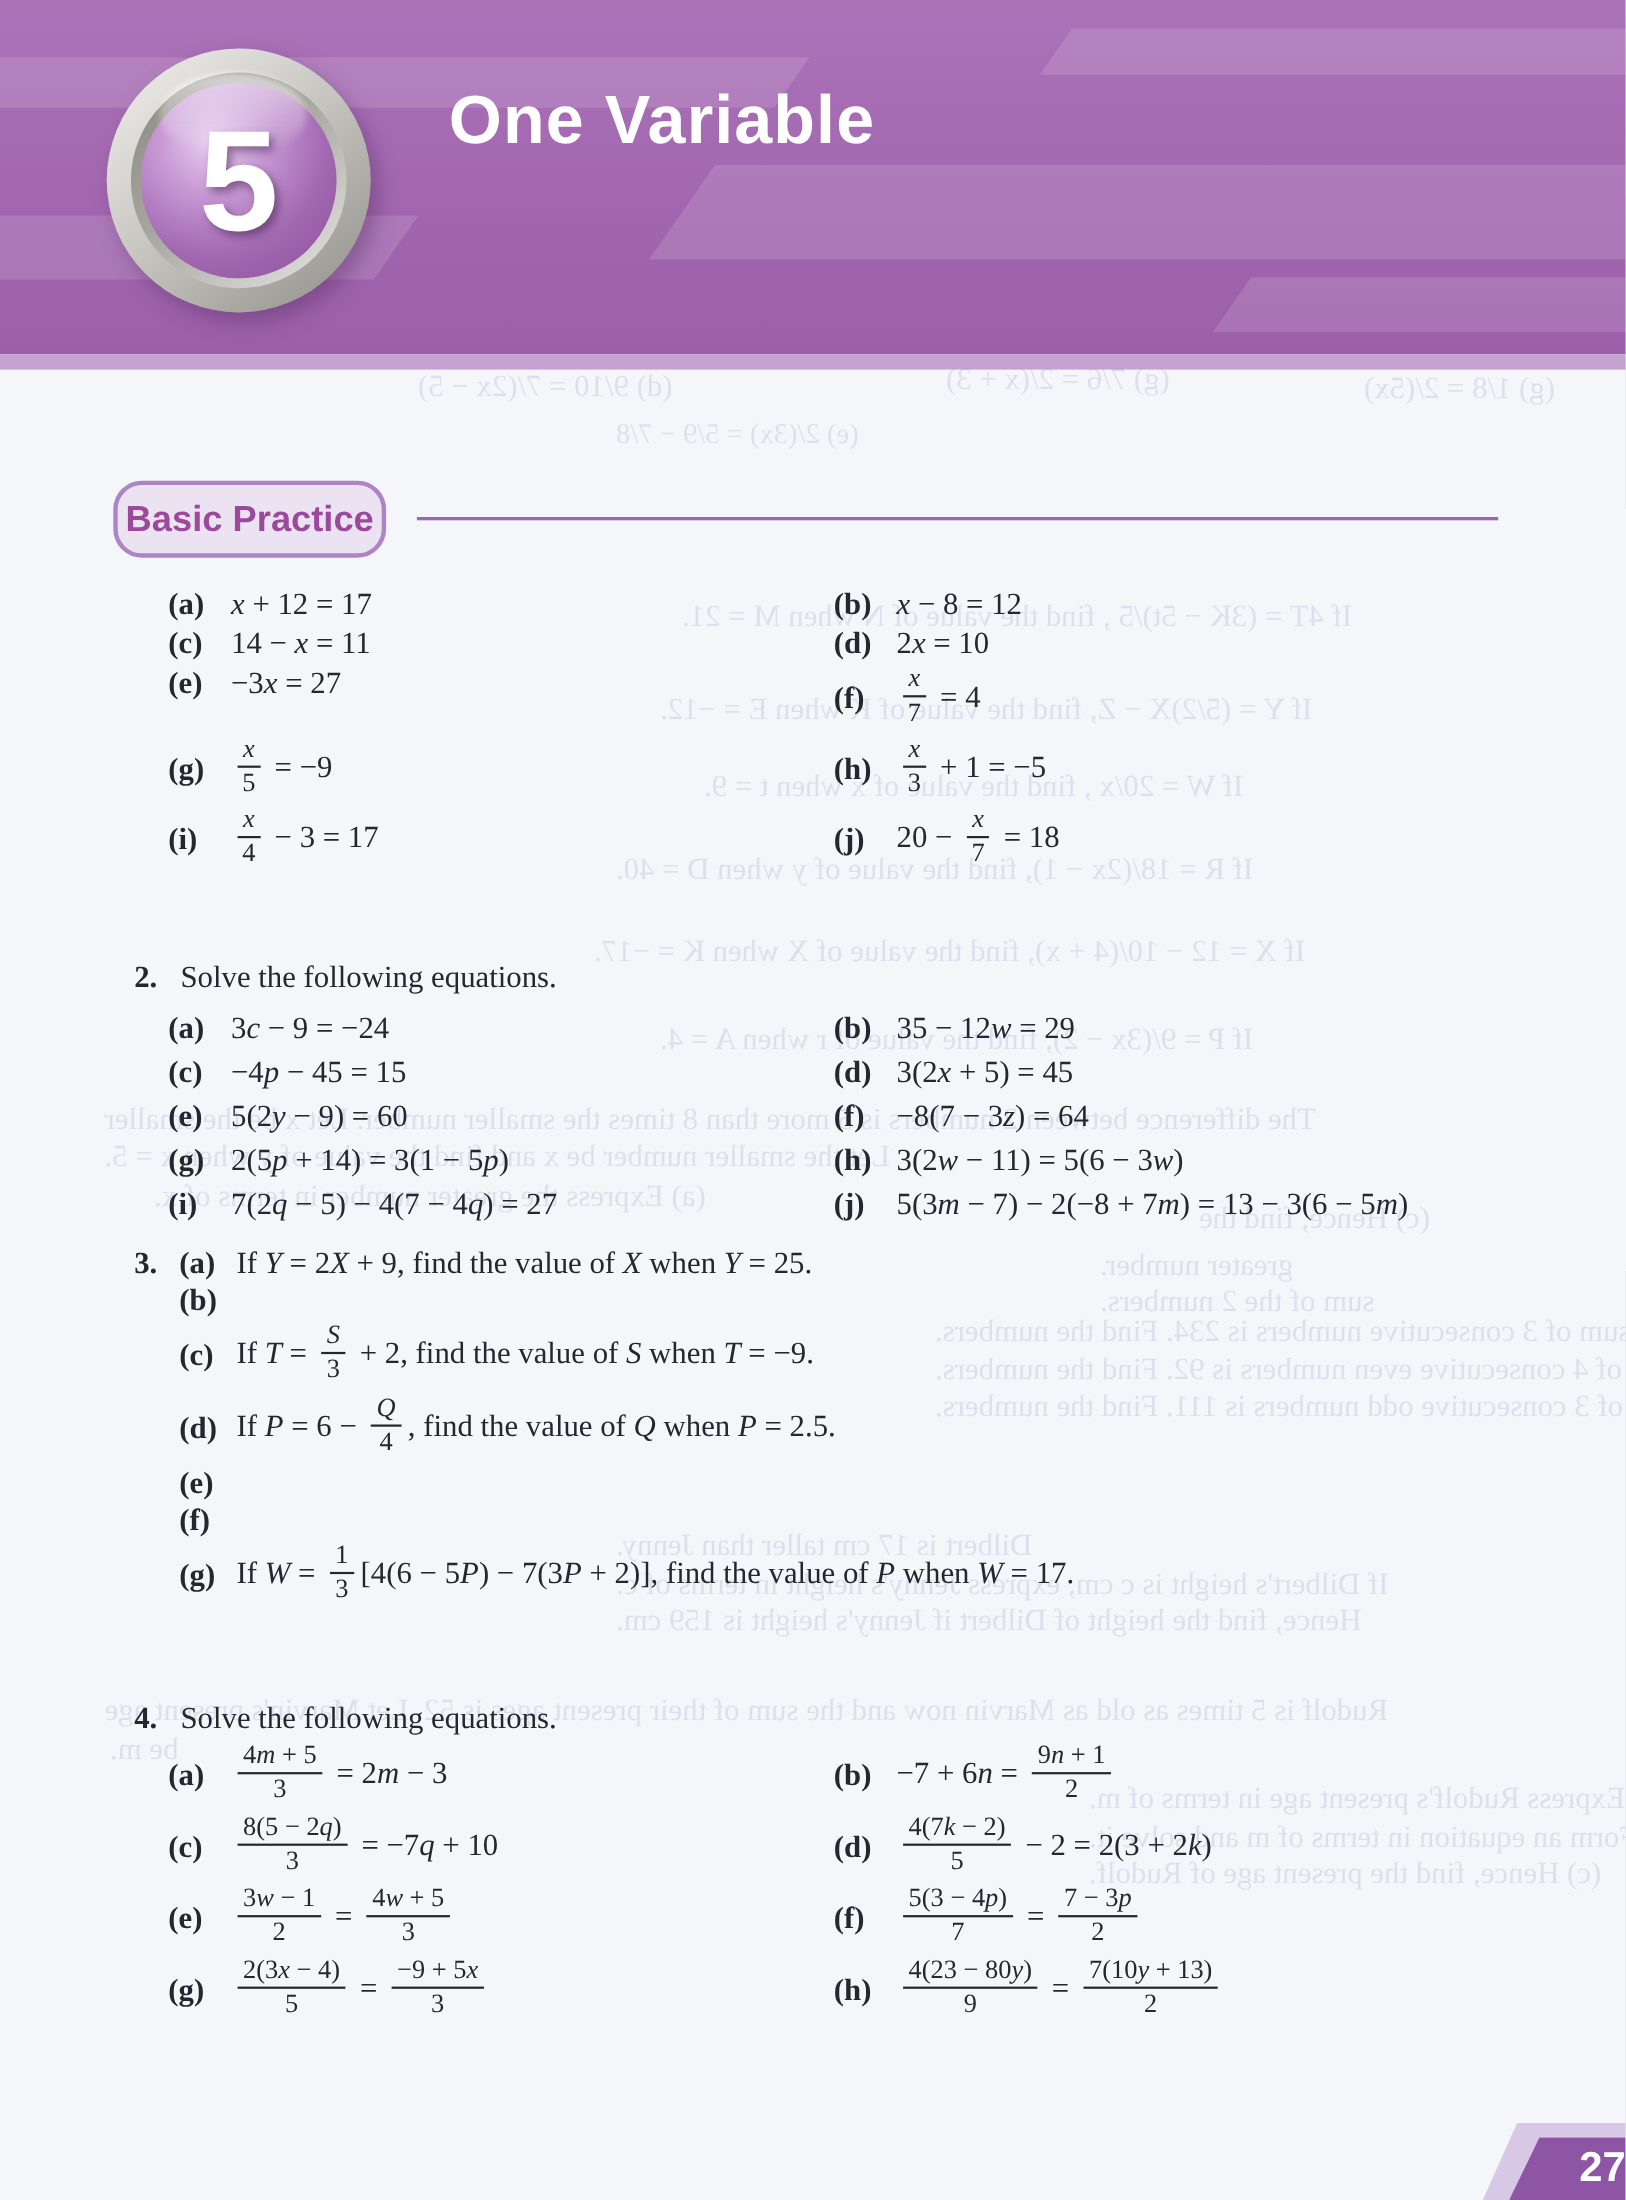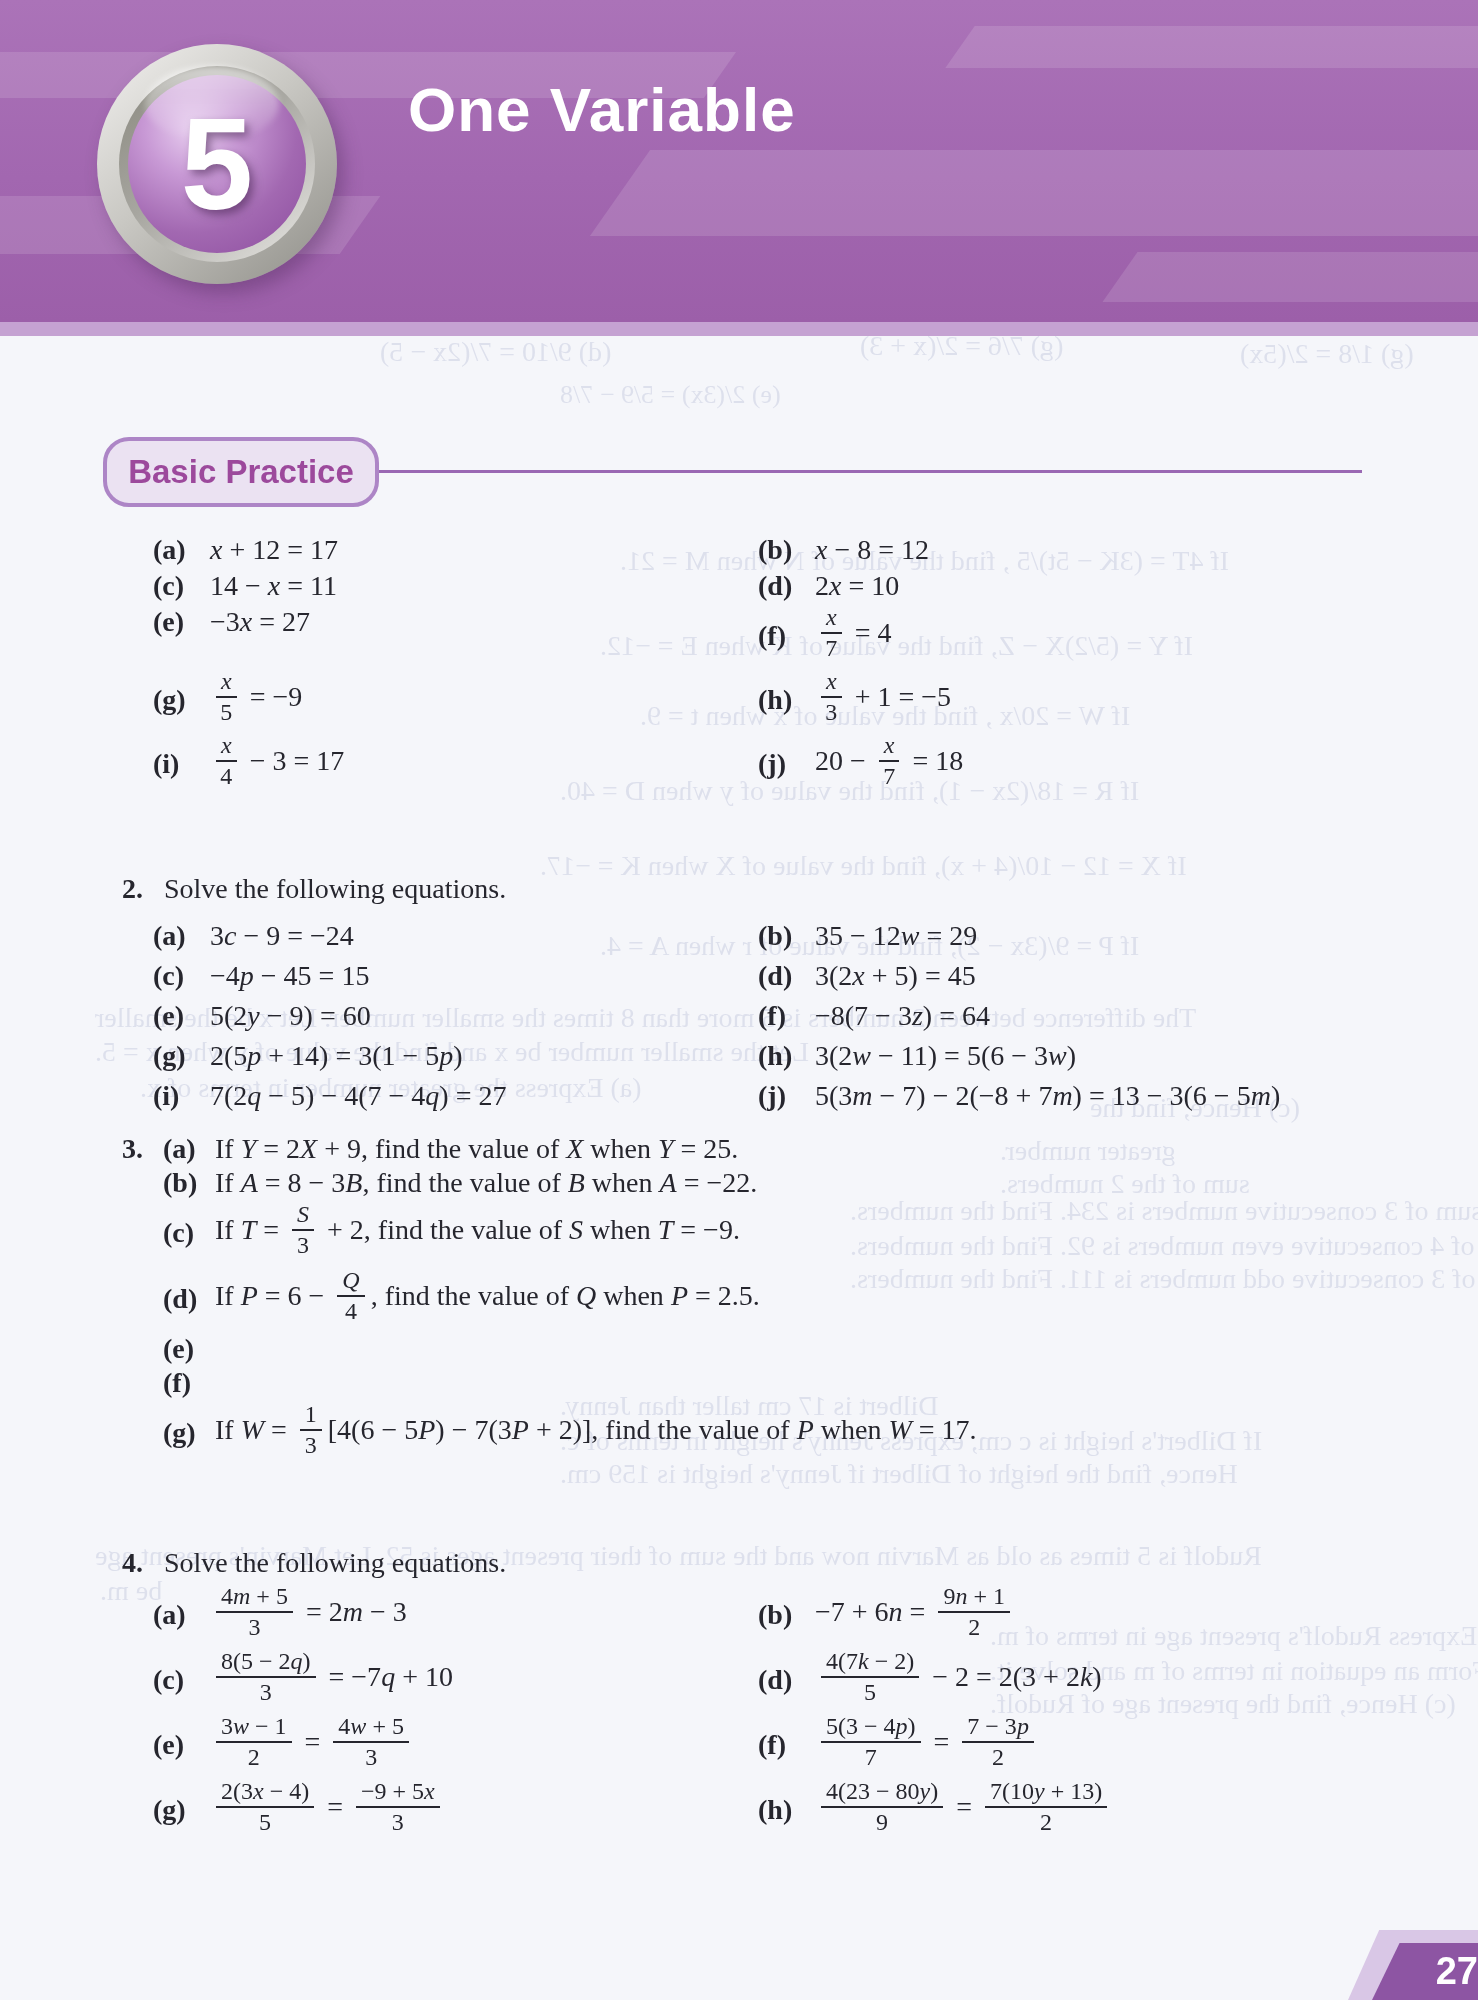--- a/index.html
+++ b/index.html
@@ -27,21 +27,21 @@
 
   .chapter-title{position:absolute;left:408px;top:72px;color:#fff;
          font-family:"Liberation Sans","DejaVu Sans",sans-serif;font-weight:700;
          font-size:62px;line-height:76px;letter-spacing:1px;}
 
   
   .bleed-line{position:absolute;color:#5a66a0;opacity:.15;transform:scaleX(-1);
          filter:blur(.6px);white-space:nowrap;pointer-events:none;}
 
   
-  .pill{position:absolute;left:103px;top:437px;width:276px;height:70px;box-sizing:border-box;
+  .pill{position:absolute;left:103px;top:437px;width:248px;height:70px;box-sizing:border-box;
         border:4px solid #ad85c6;border-radius:26px;background:#ebe2f2;
         display:flex;align-items:center;justify-content:center;}
   .pill span{font-family:"Liberation Sans","DejaVu Sans",sans-serif;font-weight:700;
         font-size:33px;color:#9c499c;}
   .rule{position:absolute;left:379px;top:470px;width:983px;height:3px;background:#9a68b3;}
 
   
   .question{position:absolute;left:122px;width:1280px;}
   .q-head{height:34px;line-height:34px;font-size:28px;}
   .q-num{font-weight:700;}
@@ -244,21 +244,20 @@
       <span class="q-num">3.</span>
       <span class="q-intro"></span>
     </div>
     <div class="q-items cols1">
         <div class="item" style="height: 34px;">
           <span class="item-label">(a)</span>
           <span class="item-math">If <i>Y</i> = 2<i>X</i> + 9, find the value of <i>X</i> when <i>Y</i> = 25.</span>
         </div>
         <div class="item" style="height: 34px;">
           <span class="item-label">(b)</span>
-          <span class="item-math">If <i>A</i> = 8 − 3<i>B</i>, find the value of <i>B</i> when <i>A</i> = −22.</span>
         </div>
         <div class="item" style="height: 66px;">
           <span class="item-label">(c)</span>
           <span class="item-math">If <i>T</i> = <span class="frac">
               <span class="fnum"><i>S</i></span>
               <span class="fden">3</span>
             </span> + 2, find the value of <i>S</i> when <i>T</i> = −9.</span>
         </div>
         <div class="item" style="height: 66px;">
           <span class="item-label">(d)</span>

